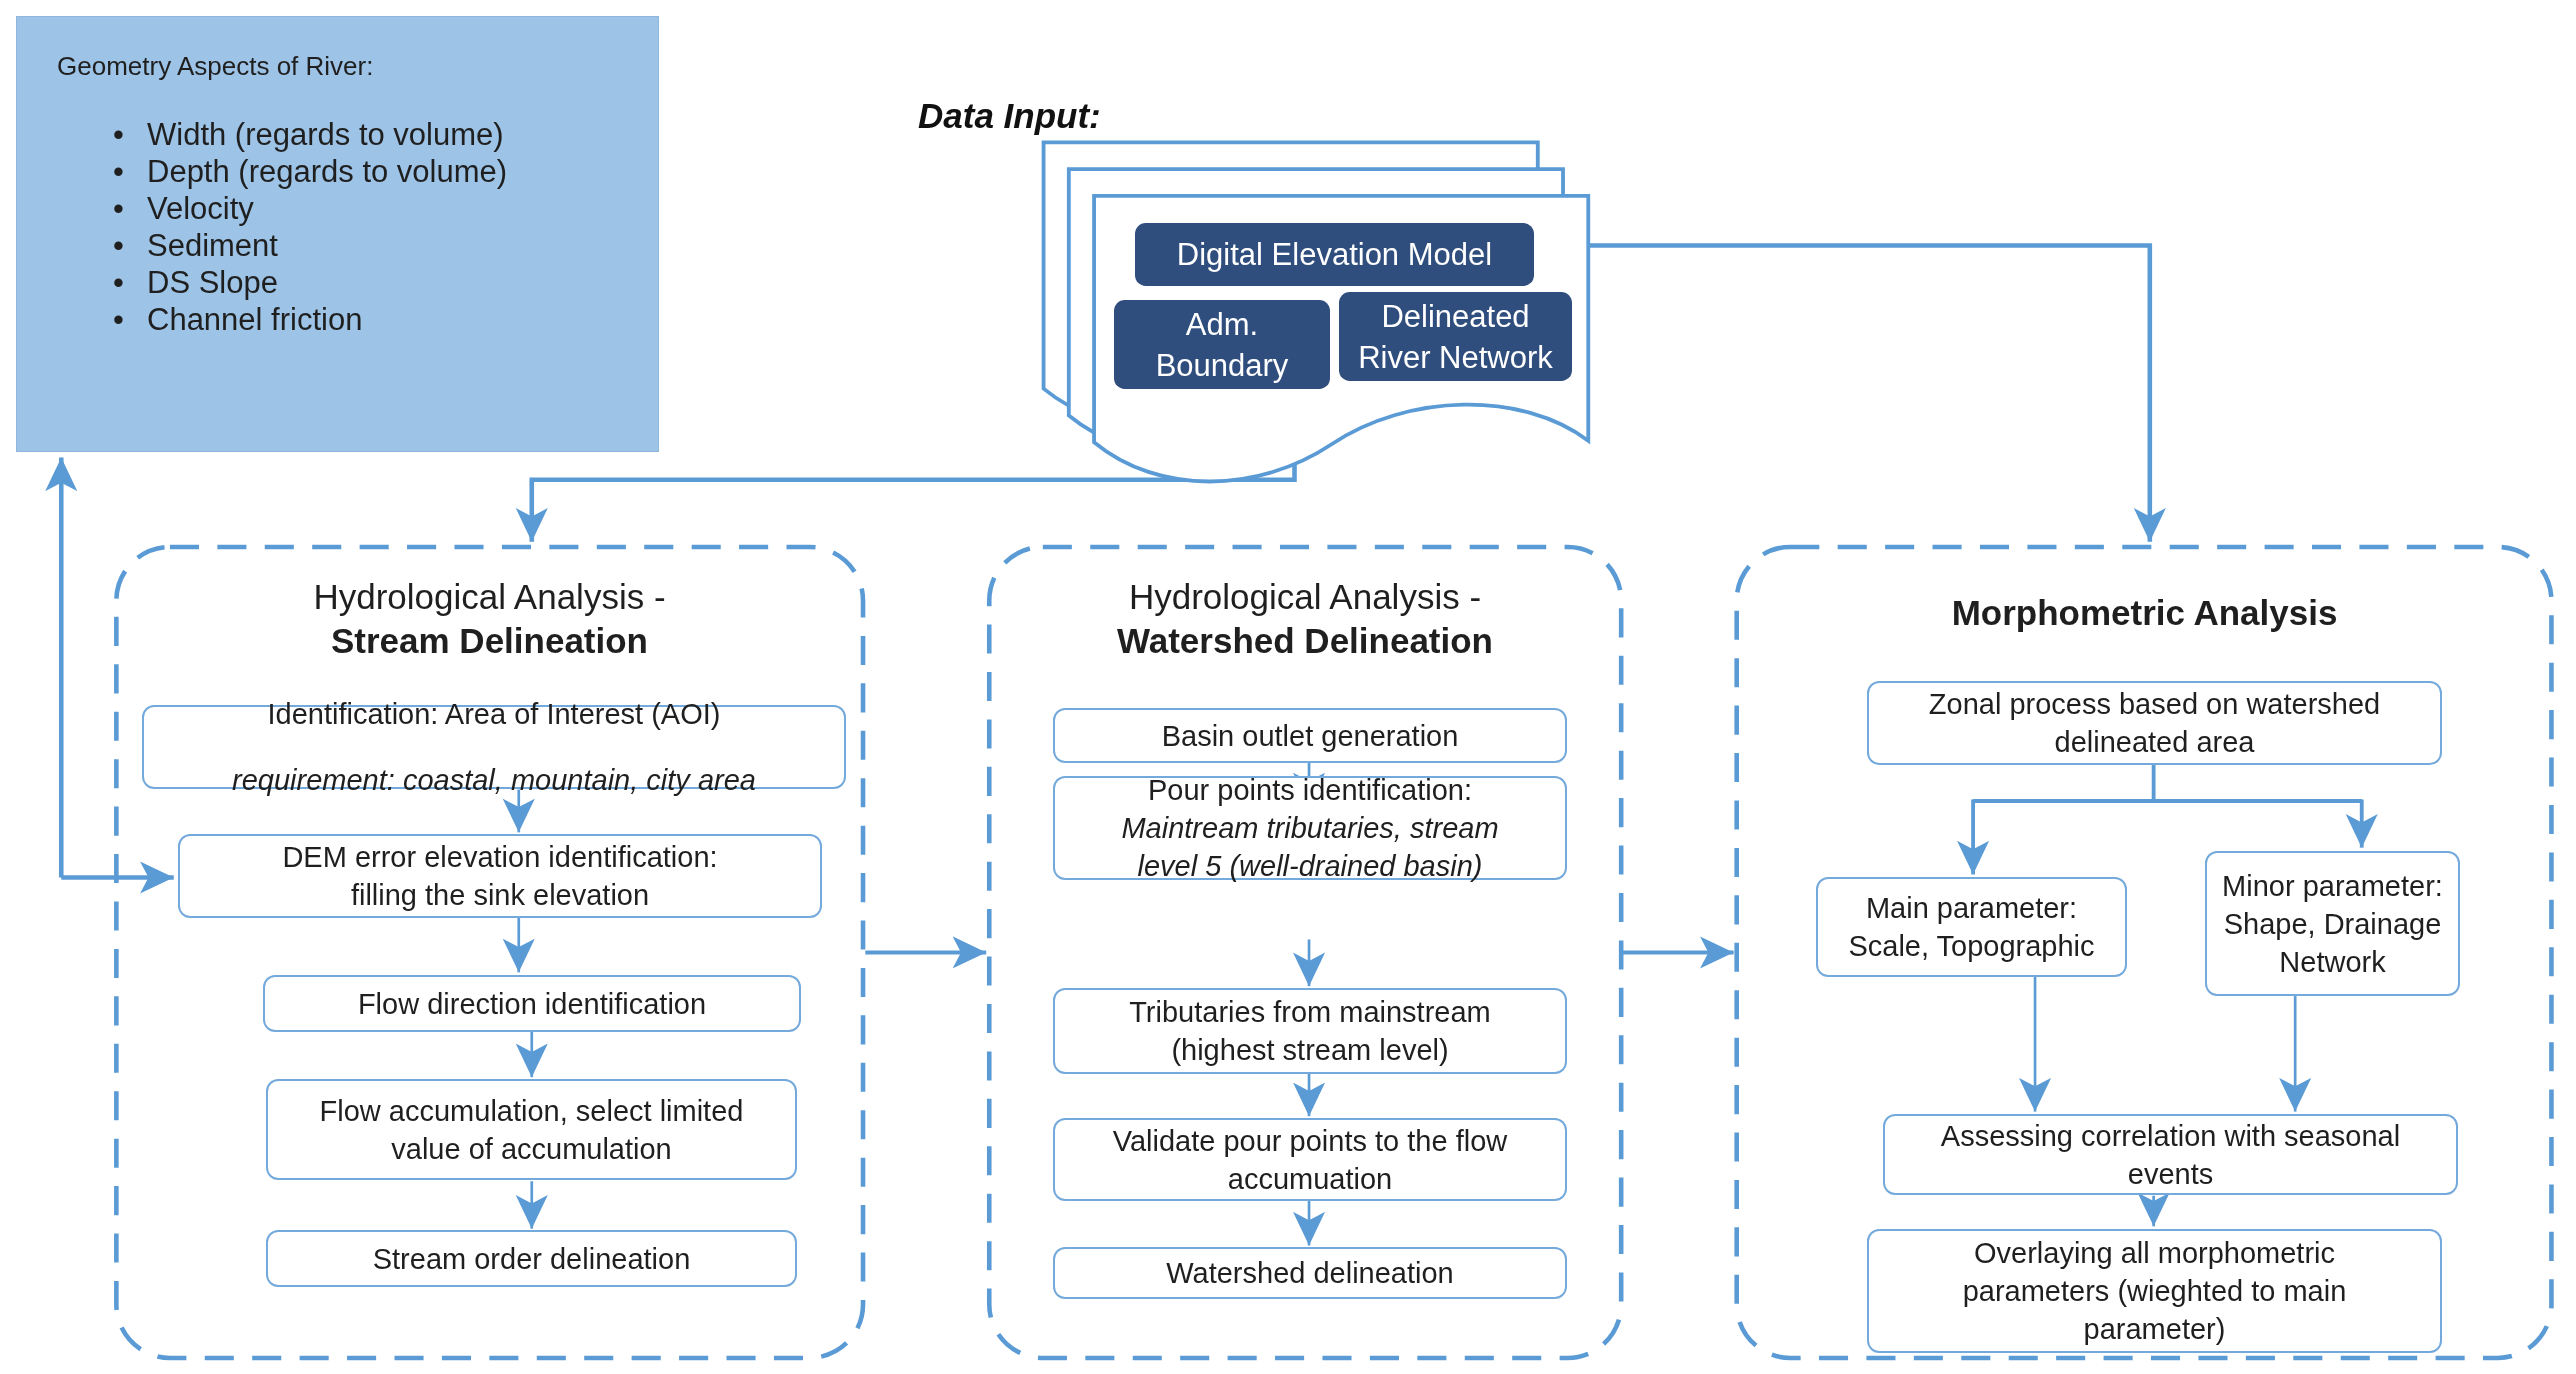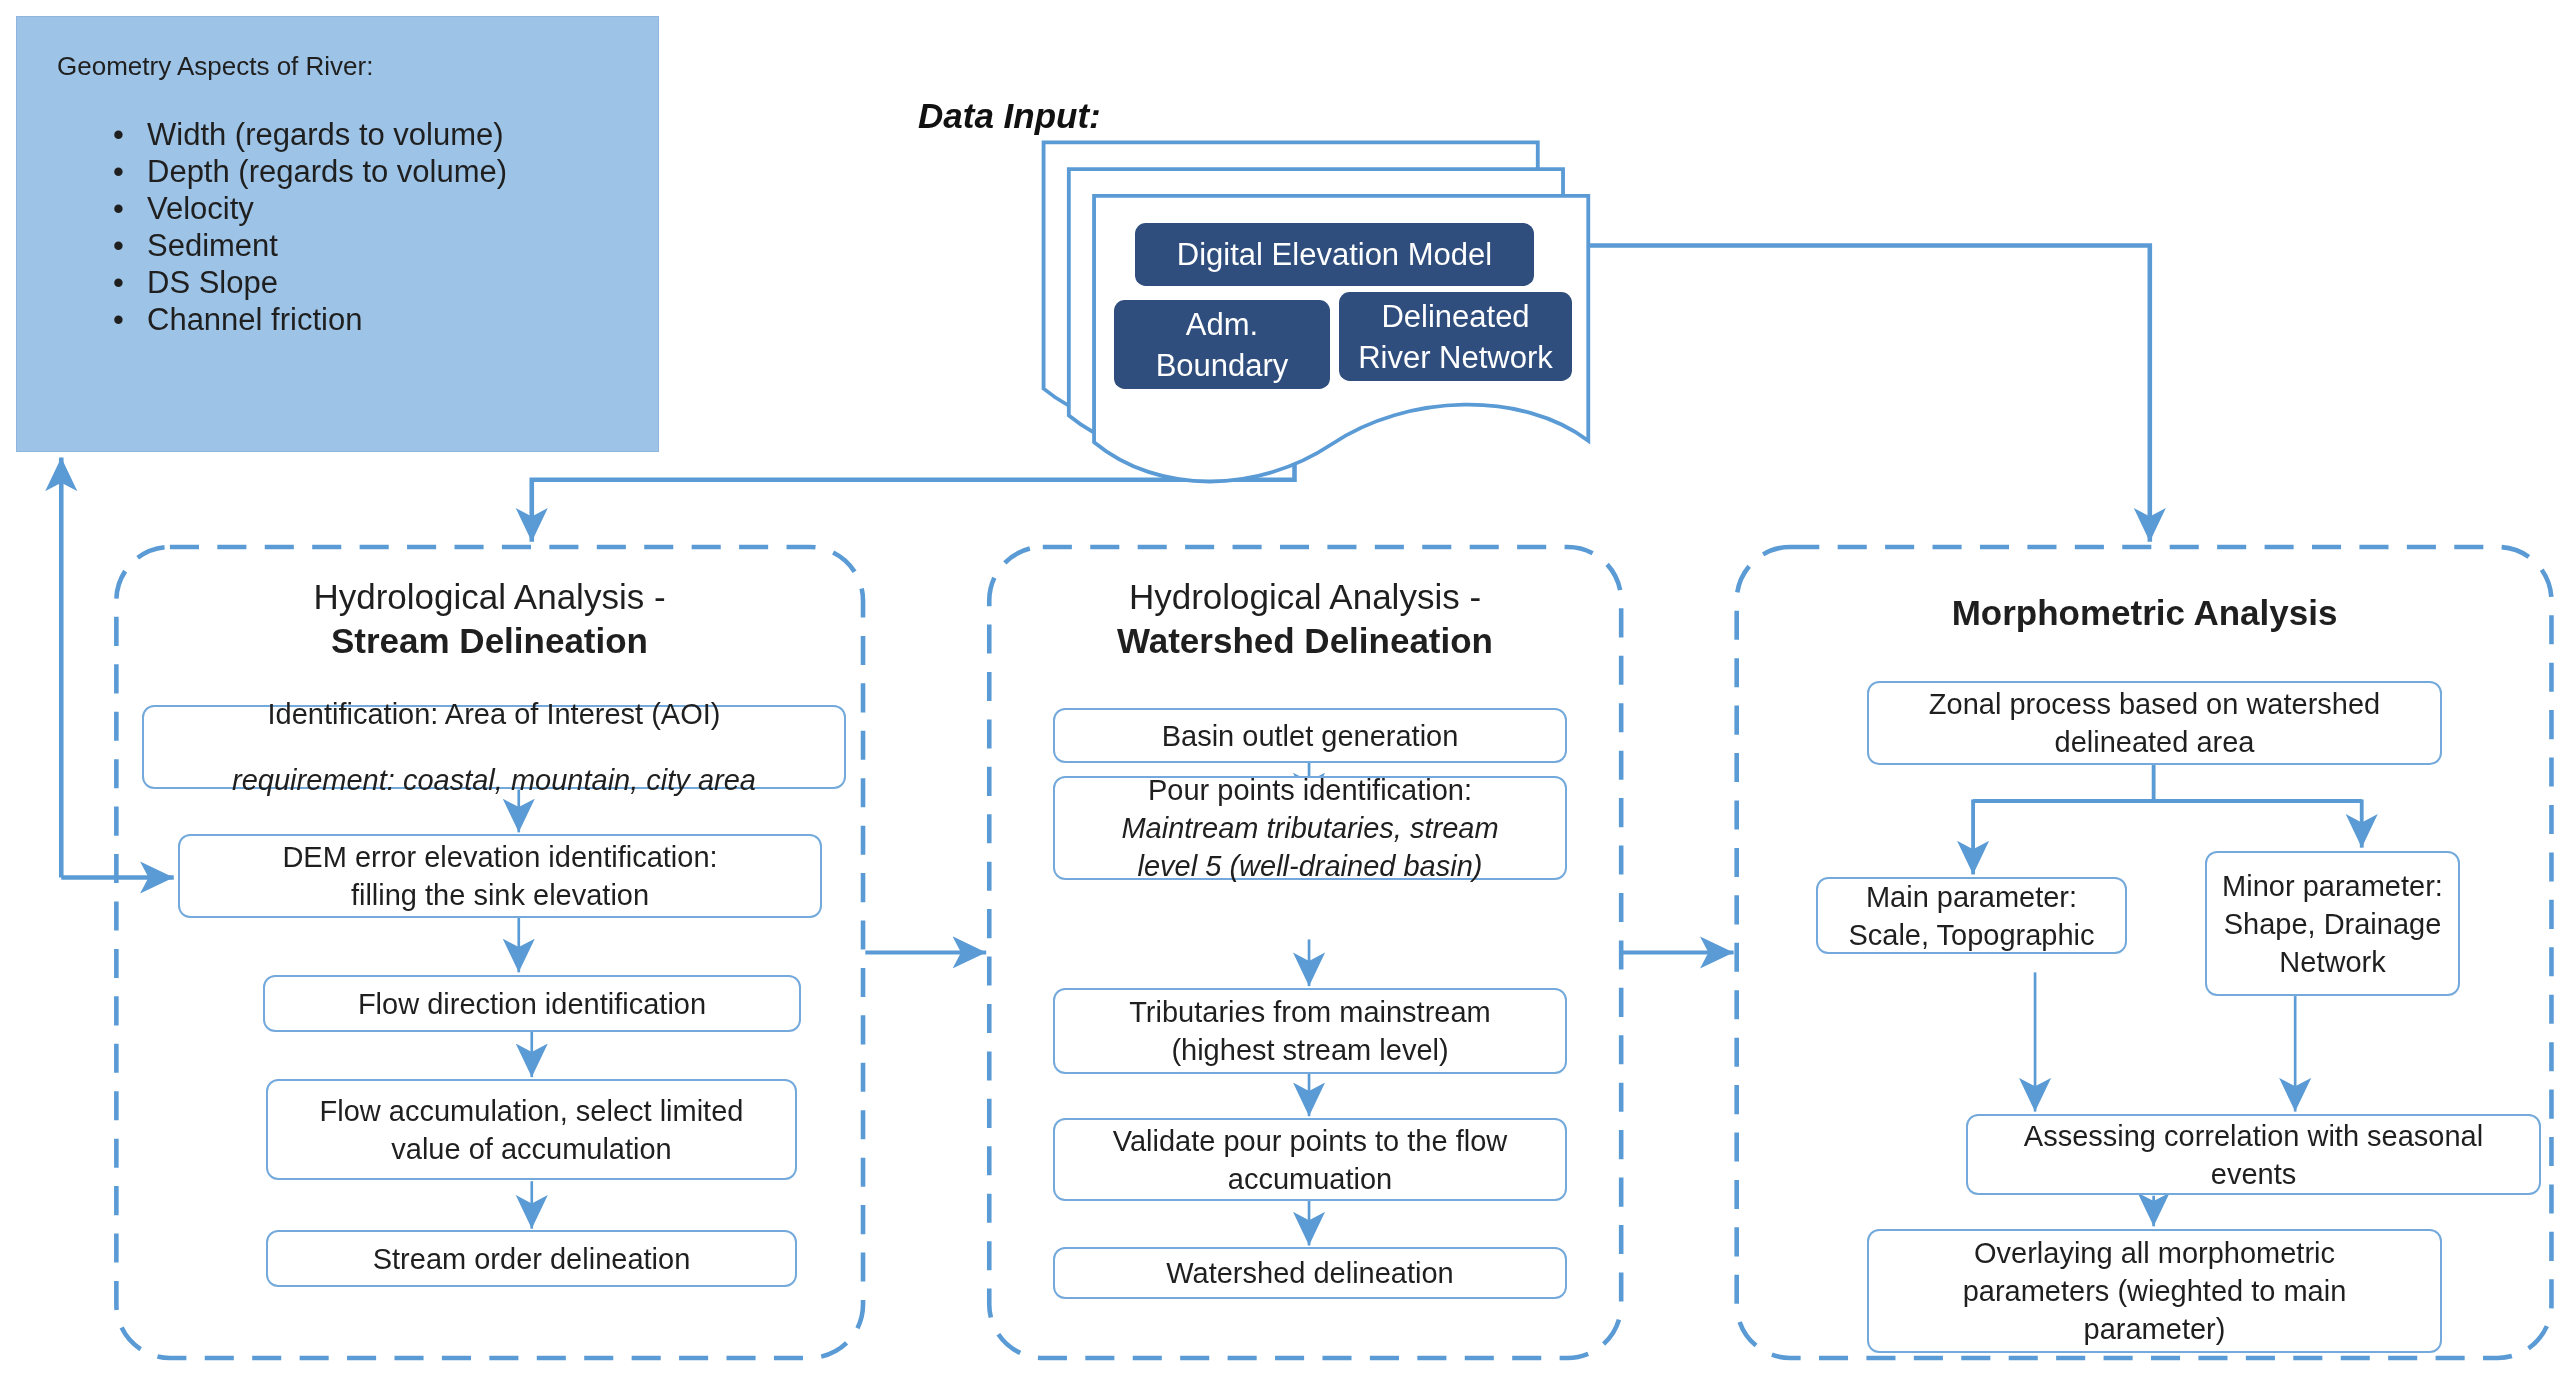--- a/index.html
+++ b/index.html
@@ -165,30 +165,30 @@
   </div>
 
   <div class="abs coltitle bold" style="left:1737px;top:591px;width:815px;">
     <div>Morphometric Analysis</div>
   </div>
 
   <div class="abs step" style="left:1867px;top:681px;width:575px;height:84px;">
     <div>Zonal process based on watershed</div>
     <div>delineated area</div>
   </div>
-  <div class="abs step" style="left:1816px;top:877px;width:311px;height:77px;">
+  <div class="abs step" style="left:1816px;top:877px;width:311px;height:100px;">
     <div>Main parameter:</div>
     <div>Scale, Topographic</div>
   </div>
   <div class="abs step" style="left:2205px;top:851px;width:255px;height:145px;">
     <div>Minor parameter:</div>
     <div>Shape, Drainage</div>
     <div>Network</div>
   </div>
-  <div class="abs step" style="left:1966px;top:1114px;width:575px;height:81px;">
+  <div class="abs step" style="left:1883px;top:1114px;width:575px;height:81px;">
     <div>Assessing correlation with seasonal</div>
     <div>events</div>
   </div>
   <div class="abs step" style="left:1867px;top:1229px;width:575px;height:124px;">
     <div>Overlaying all morphometric</div>
     <div>parameters (wieghted to main</div>
     <div>parameter)</div>
   </div>
 
 </div>

